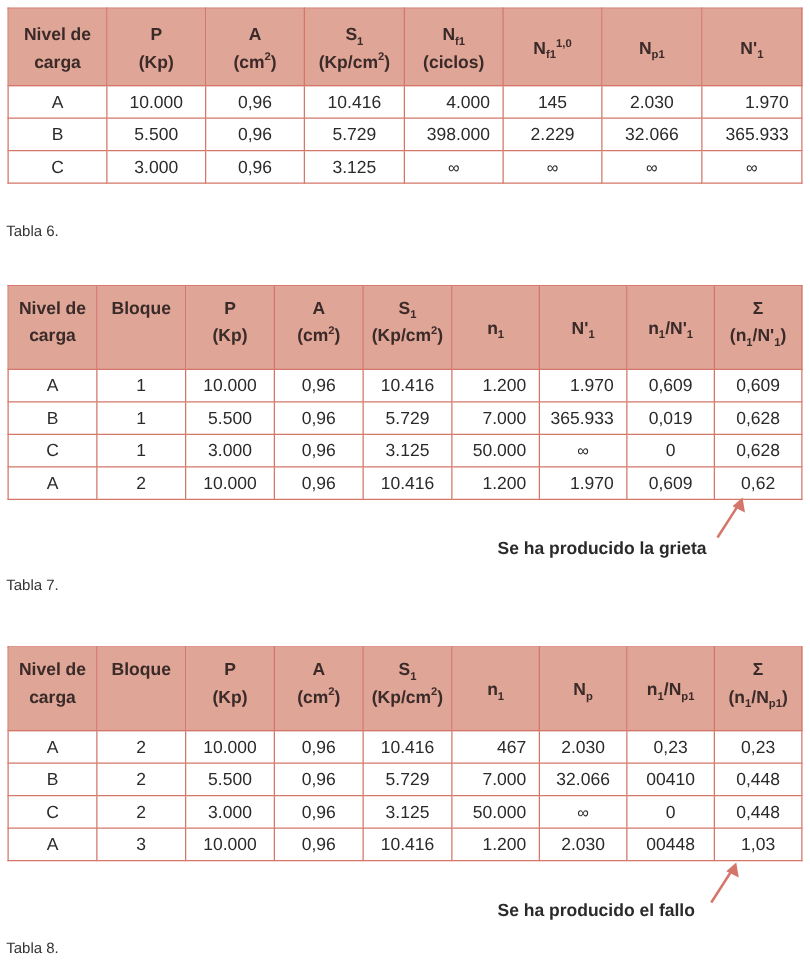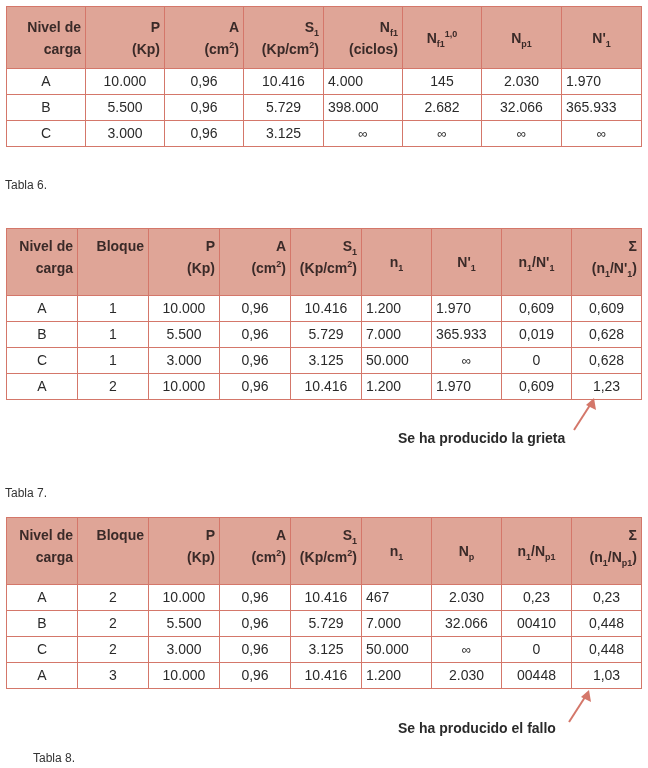--- a/index.html
+++ b/index.html
@@ -21,25 +21,25 @@
     white-space: nowrap;
   }
   table.data th {
     background: #dfa597;
     font-weight: bold;
     color: #3a2a28;
     line-height: 22px;
     vertical-align: middle;
   }
   table.data td { height: 25px; line-height: 25px; }
-  table.data td.num { text-align: left; padding-right: 10px; }
+  table.data td.num { text-align: right; padding-right: 10px; }
   table.data td.ctr { text-align: center; }
   table.data td.inf { text-align: center; font-size: 13px; }
   sub, sup { font-size: 9px; line-height: 0; }
-  .hdr-line { display: block; text-align: right; }
+  .hdr-line { display: block; }
   .caption {
     position: absolute; left: 5px; font-size: 12px; color: #333;
   }
   .note {
     position: absolute; font-size: 14px; font-weight: bold; color: #2a2a2a;
   }
   svg.arrow { position: absolute; overflow: visible; }
 </style>
 </head>
 <body>
@@ -90,21 +90,21 @@
     <td class="ctr">145</td>
     <td class="ctr">2.030</td>
     <td class="num">1.970</td>
   </tr>
   <tr>
     <td class="ctr">B</td>
     <td class="ctr">5.500</td>
     <td class="ctr">0,96</td>
     <td class="ctr">5.729</td>
     <td class="num">398.000</td>
-    <td class="ctr">2.682</td>
+    <td class="ctr">2.229</td>
     <td class="ctr">32.066</td>
     <td class="num">365.933</td>
   </tr>
   <tr>
     <td class="ctr">C</td>
     <td class="ctr">3.000</td>
     <td class="ctr">0,96</td>
     <td class="ctr">3.125</td>
     <td class="inf">∞</td>
     <td class="inf">∞</td>
@@ -191,30 +191,30 @@
   </tr>
   <tr>
     <td class="ctr">A</td>
     <td class="ctr">2</td>
     <td class="ctr">10.000</td>
     <td class="ctr">0,96</td>
     <td class="ctr">10.416</td>
     <td class="num">1.200</td>
     <td class="num">1.970</td>
     <td class="ctr">0,609</td>
-    <td class="ctr">1,23</td>
+    <td class="ctr">0,62</td>
   </tr>
 </tbody>
   </table>
 <svg class="arrow" width="40" height="40" style="left:570px; top:396px;">
   <line x1="4" y1="34" x2="22" y2="6" stroke="#d4776a" stroke-width="2"></line>
   <polygon points="24,2 26,14 16,9" fill="#d4776a"></polygon>
 </svg>
 <div class="note" style="left:398px; top:430px;">Se ha producido la grieta</div>
-<div class="caption" style="top:461px;margin-top:25px;">Tabla 7.</div>
+<div class="caption" style="top:461px;">Tabla 7.</div>
 
 <table class="data" style="left:6px; top:517px; width:635px;">
   <colgroup>
     <col style="width:71px">
       <col style="width:71px">
       <col style="width:71px">
       <col style="width:71px">
       <col style="width:71px">
     <col style="width:70px">
       <col style="width:70px">
@@ -294,13 +294,13 @@
     <td class="ctr">00448</td>
     <td class="ctr">1,03</td>
   </tr>
 </tbody>
   </table>
 <svg class="arrow" width="40" height="40" style="left:565px; top:688px;">
   <line x1="4" y1="34" x2="22" y2="6" stroke="#d4776a" stroke-width="2"></line>
   <polygon points="24,2 26,14 16,9" fill="#d4776a"></polygon>
 </svg>
 <div class="note" style="left:398px; top:720px;">Se ha producido el fallo</div>
-<div class="caption" style="top:751px;margin-left:28px;">Tabla 8.</div>
+<div class="caption" style="top:751px;">Tabla 8.</div>
 
 </body></html>

